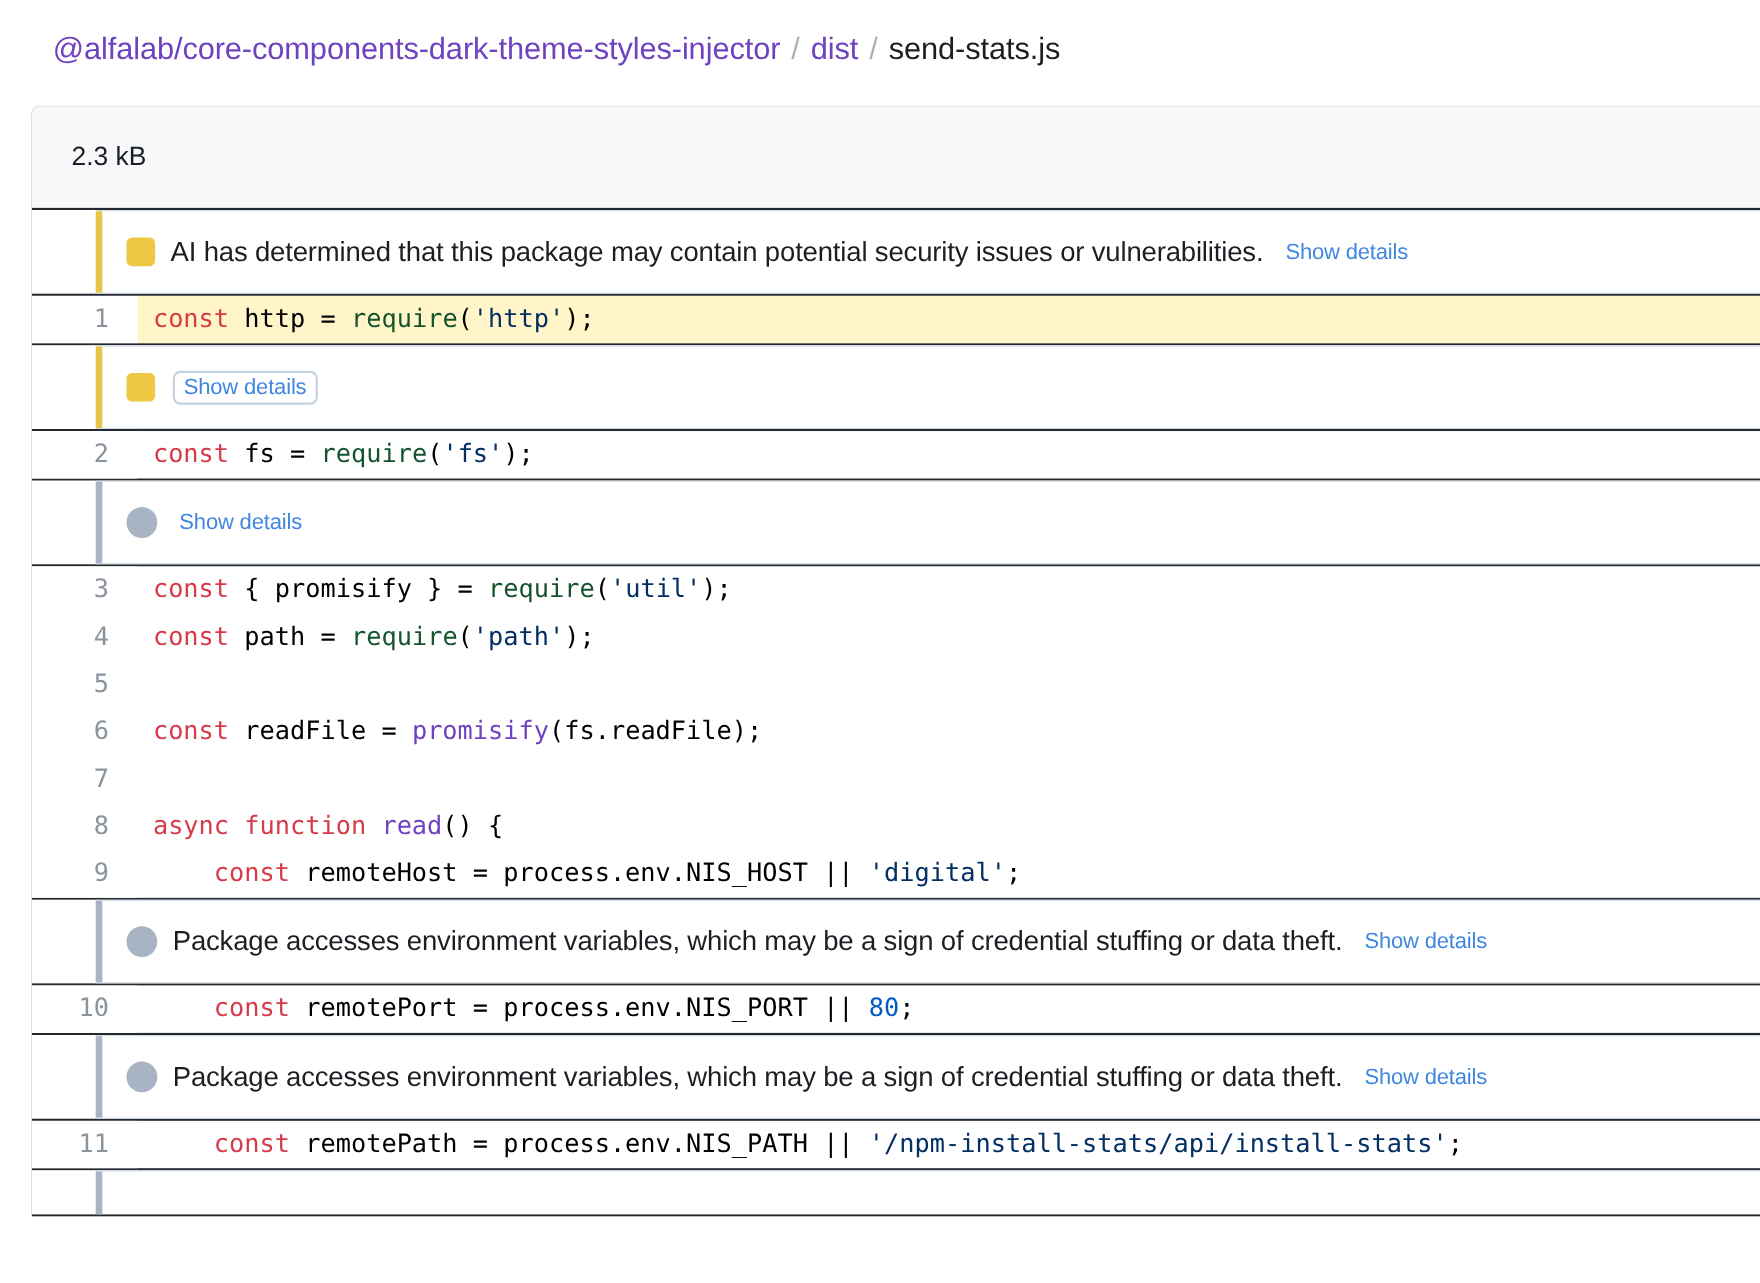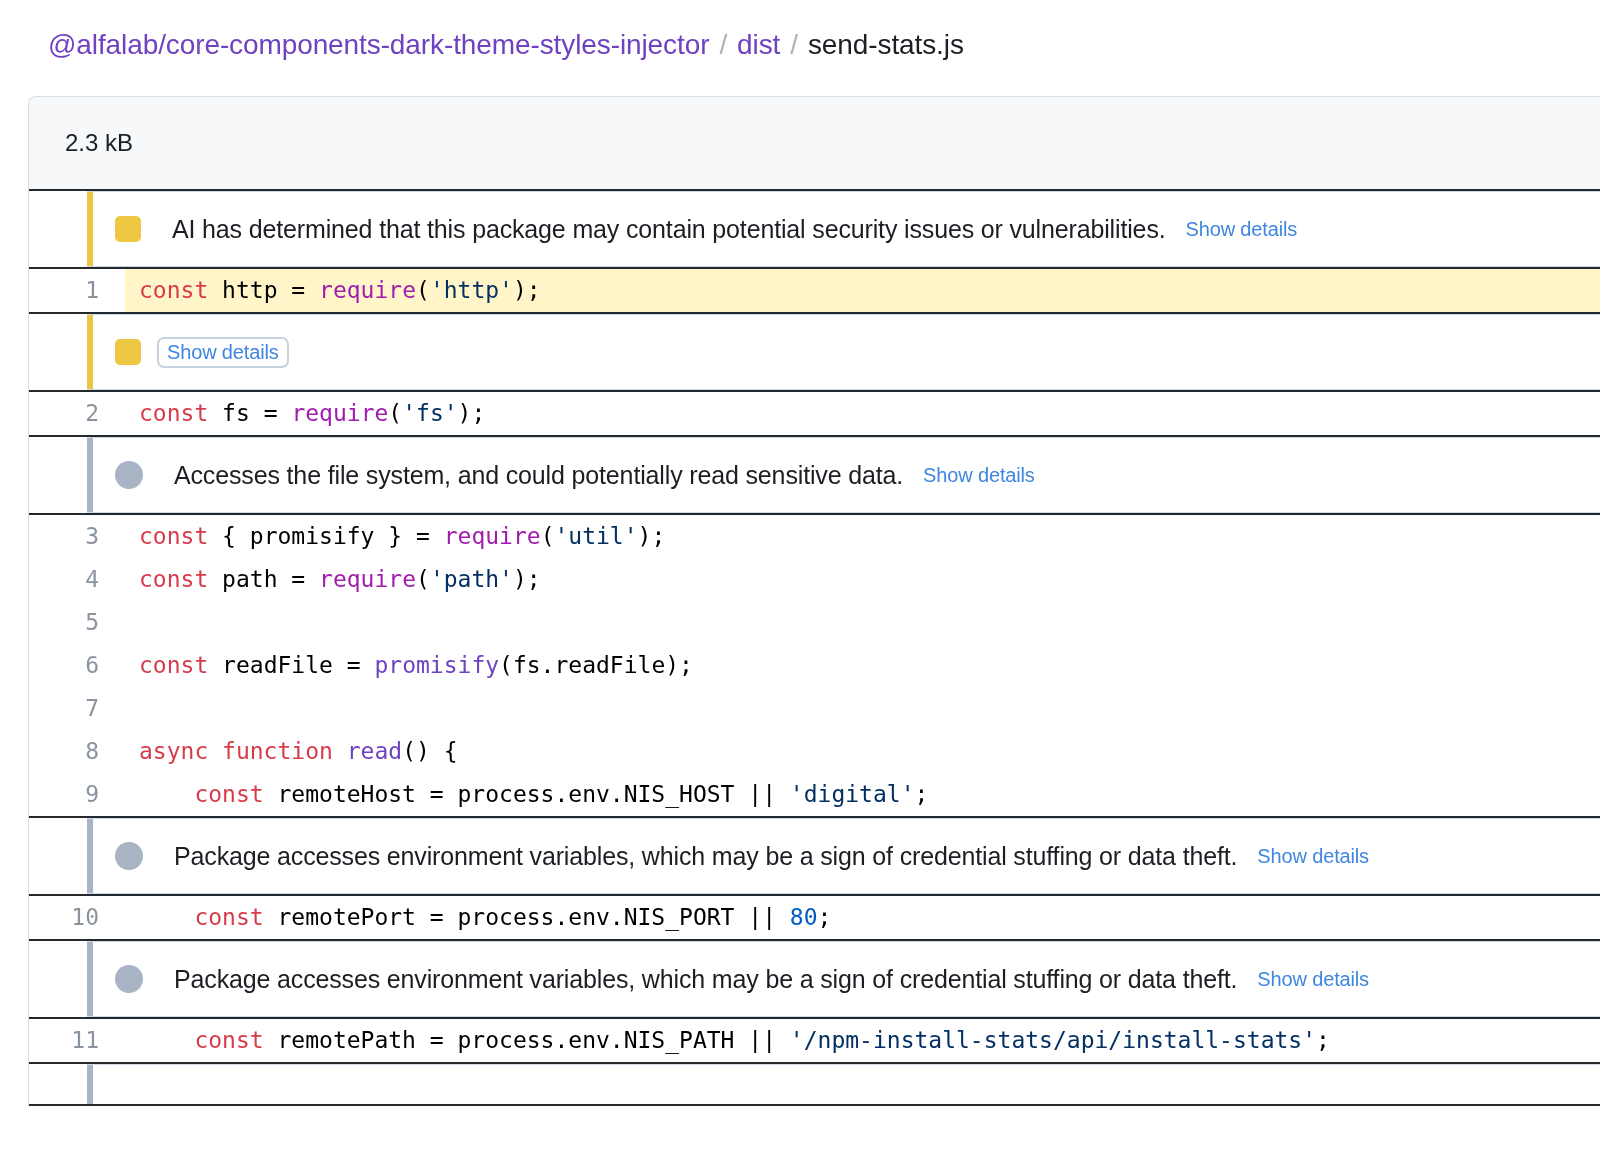--- a/index.html
+++ b/index.html
@@ -90,21 +90,21 @@
     line-height: 43px;
     white-space: pre;
     color: #24292e;
     padding-left: 14px;
   }
   .code-block .code-row:not(:last-child) { border-bottom: none; }
   .code-block { border-bottom: 2px solid #24292e; }
 
   
   .t-kw   { color: #d73a49; }
-  .t-fn   { color: #a21caf; }
+  .t-fn   { color: #14532d; }
   .t-id   { color: #6f42c1; }
   .t-str  { color: #032f62; }
   .t-num  { color: #005cc5; }
   .t-pln  { color: #000000; }
 
   
   .alert-row {
     border-bottom: 2px solid #24292e;
     background: #ffffff;
     padding: 0;
@@ -142,21 +142,20 @@
   .badge-circle {
     width: 28px; height: 28px;
     border-radius: 50%;
     background: #a8b4c4;
     flex: 0 0 auto;
   }
   .alert-text {
     font-size: 25px;
     color: #1b1f23;
     letter-spacing: -0.15px;
-    margin-left: 17px;
   }
   .show-details {
     font-size: 20px;
     color: #3f86e0;
     text-decoration: none;
     cursor: pointer;
     letter-spacing: -0.15px;
     margin-left: 6px;
   }
   .show-details.focused {
@@ -208,21 +207,20 @@
   <div class="code-row">
     <div class="ln">2</div>
     <div class="code-cell"><span class="t-kw">const</span> <span class="t-pln">fs</span> <span class="t-pln">=</span> <span class="t-fn">require</span><span class="t-pln">(</span><span class="t-str">'fs'</span><span class="t-pln">);</span></div>
   </div>
 
   <div class="alert-row">
     <div class="alert-inner">
       <div class="alert-accent info"></div>
       <div class="alert-body">
         <span class="badge-circle"></span>
-        <span class="alert-text">Accesses the file system, and could potentially read sensitive data.</span>
         <a class="show-details" href="#">Show details</a>
       </div>
     </div>
   </div>
 
   <div class="code-block">
     <div class="code-row no-rule">
       <div class="ln">3</div>
       <div class="code-cell"><span class="t-kw">const</span> <span class="t-pln">{ promisify } =</span> <span class="t-fn">require</span><span class="t-pln">(</span><span class="t-str">'util'</span><span class="t-pln">);</span></div>
     </div>

